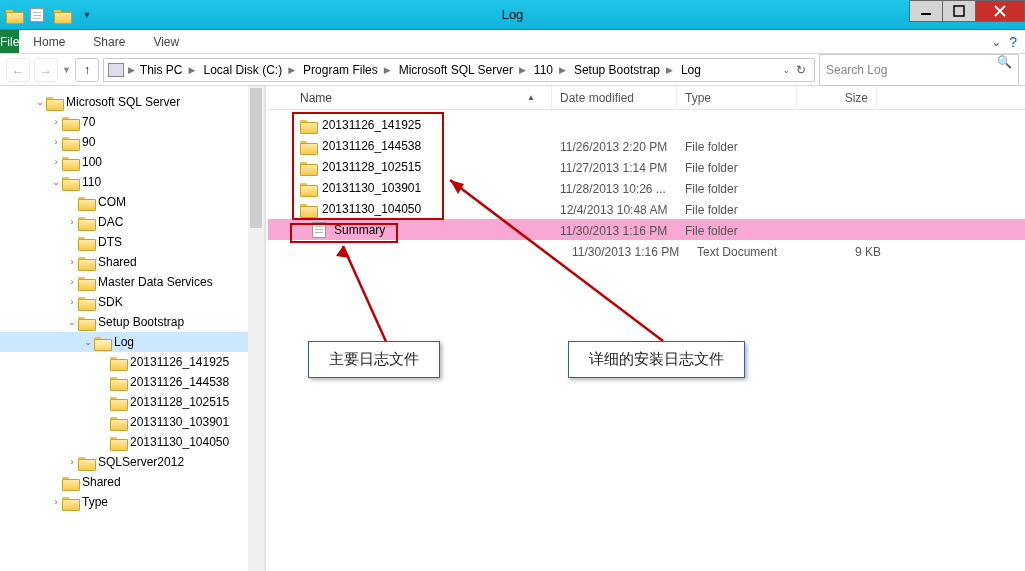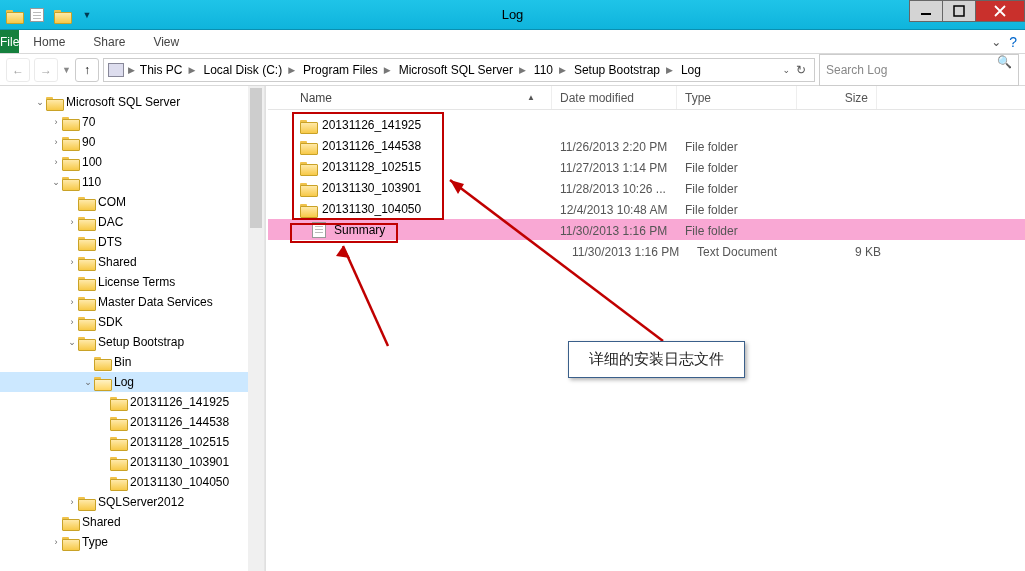--- a/index.html
+++ b/index.html
@@ -213,43 +213,33 @@
         <span class="expander"></span>
         <span class="folder-icon"></span>
         <span class="label">DTS</span>
       </div>
       <div class="tree-item" style="padding-left: 66px;">
         <span class="expander">›</span>
         <span class="folder-icon"></span>
         <span class="label">Shared</span>
       </div>
       <div class="tree-item" style="padding-left: 66px;">
-        <span class="expander"></span>
-        <span class="folder-icon"></span>
-        <span class="label">License Terms</span>
-      </div>
-      <div class="tree-item" style="padding-left: 66px;">
         <span class="expander">›</span>
         <span class="folder-icon"></span>
         <span class="label">Master Data Services</span>
       </div>
       <div class="tree-item" style="padding-left: 66px;">
         <span class="expander">›</span>
         <span class="folder-icon"></span>
         <span class="label">SDK</span>
       </div>
       <div class="tree-item" style="padding-left: 66px;">
         <span class="expander">⌄</span>
         <span class="folder-icon"></span>
         <span class="label">Setup Bootstrap</span>
-      </div>
-      <div class="tree-item" style="padding-left: 82px;">
-        <span class="expander"></span>
-        <span class="folder-icon"></span>
-        <span class="label">Bin</span>
       </div>
       <div class="tree-item selected" style="padding-left: 82px;">
         <span class="expander">⌄</span>
         <span class="folder-icon folder-open"></span>
         <span class="label">Log</span>
       </div>
       <div class="tree-item" style="padding-left: 98px;">
         <span class="expander"></span>
         <span class="folder-icon"></span>
         <span class="label">20131126_141925</span>
@@ -380,16 +370,17 @@
 
       <svg class="arrow" style="left:0;top:0;" width="500" height="400">
         <line x1="120" y1="260" x2="75" y2="160"></line>
         <polygon points="75,160 82,172 68,170"></polygon>
       </svg>
       <svg class="arrow" style="left:0;top:0;" width="500" height="400">
         <line x1="395" y1="255" x2="182" y2="94"></line>
         <polygon points="182,94 196,98 190,108"></polygon>
       </svg>
 
+      <div class="callout" style="left:40px; top:255px;">主要日志文件</div>
       <div class="callout" style="left:300px; top:255px;">详细的安装日志文件</div>
     </div>
   </div>
 </div>
 
 </body></html>

